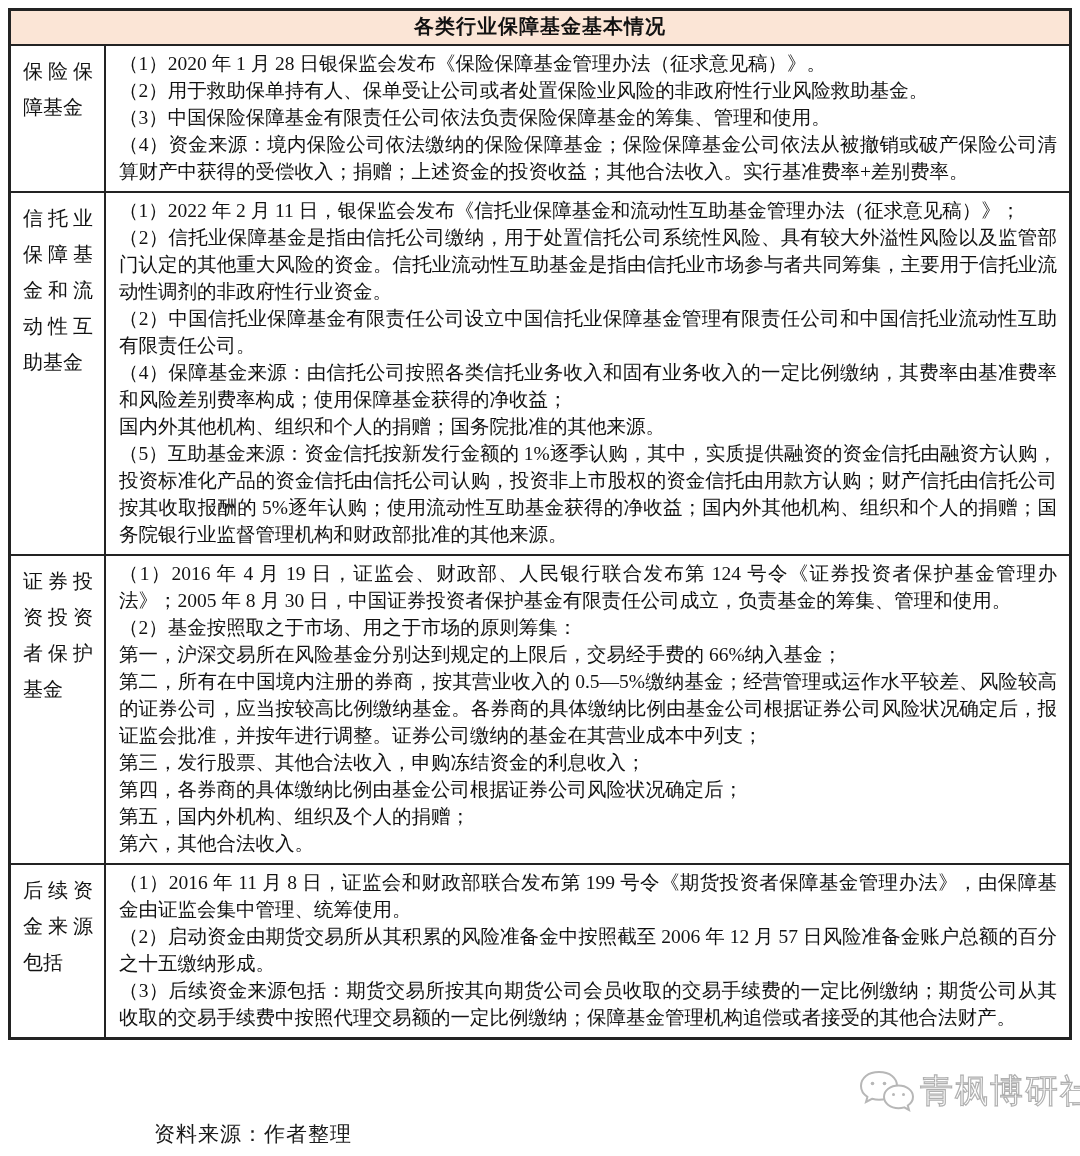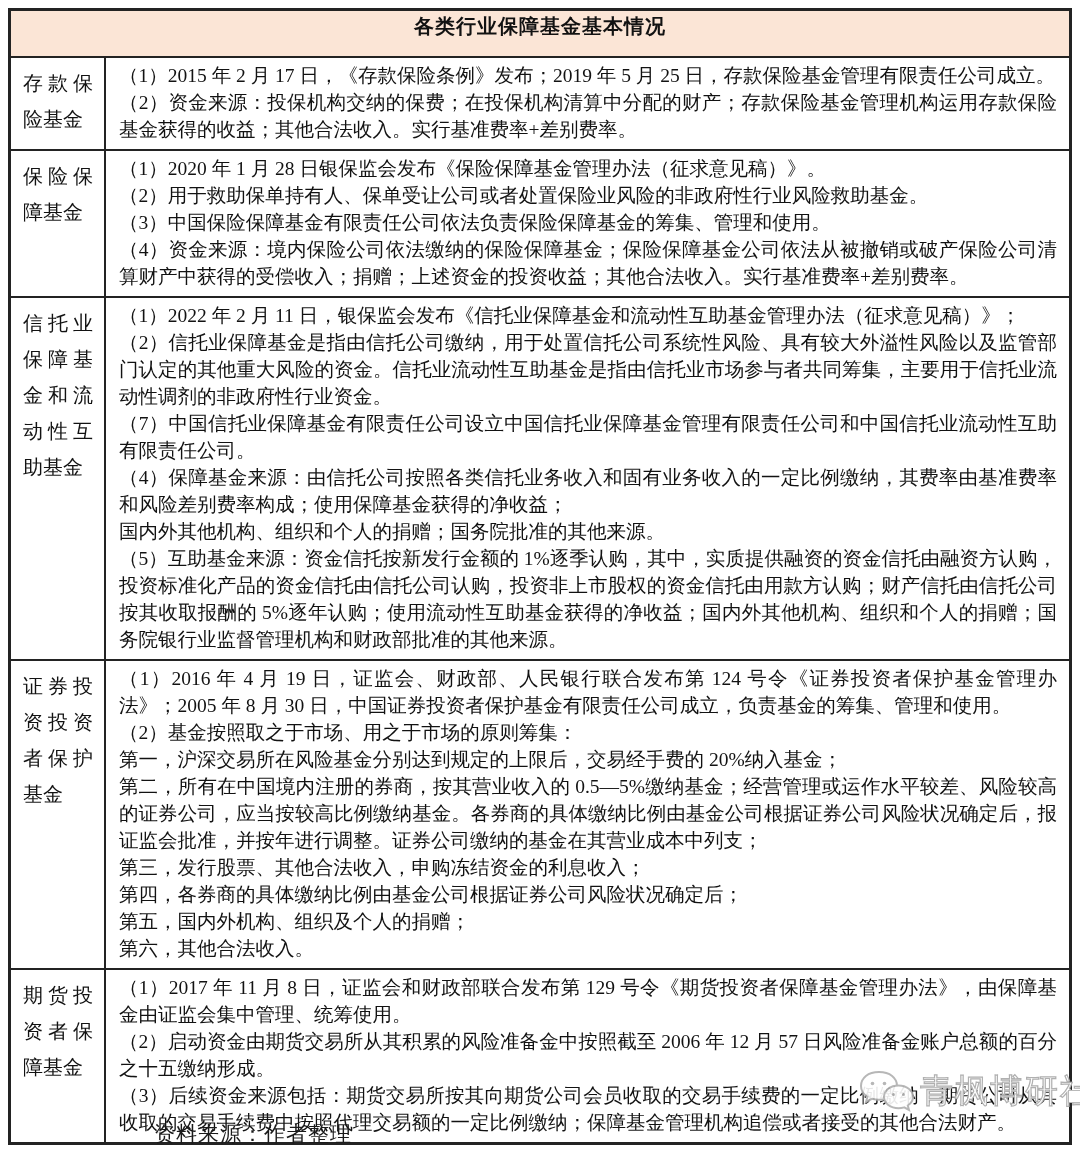--- a/index.html
+++ b/index.html
@@ -8,21 +8,21 @@
     font-family:"Liberation Serif","DejaVu Serif",serif;color:#111111;
     overflow:hidden;
   }
   .table-wrap{position:absolute;left:8px;top:8px;width:1064px;z-index:1;}
   table.fund-table{
     width:100%;border-collapse:collapse;border:3px solid #232323;
     font-size:19.5px;line-height:27px;color:#121212;
   }
   table.fund-table th.title-cell{
     background:#fbe5d6;border:2px solid #232323;
-    font-size:20px;font-weight:bold;padding:2px 0 16px 0;text-align:center;
+    font-size:20px;font-weight:bold;padding:2px 0 4px 0;text-align:center;
     letter-spacing:1px;
   }
   table.fund-table td{
     border:2px solid #232323;vertical-align:top;
   }
   td.label-cell{
     width:70px;min-width:70px;max-width:70px;
     padding:7px 11px 0 12px;
     font-size:20px;line-height:36px;
     text-align:justify;text-justify:inter-character;
@@ -59,63 +59,56 @@
 
 <div class="table-wrap">
   <table class="fund-table">
     <thead>
       <tr>
         <th class="title-cell" colspan="2">各类行业保障基金基本情况</th>
       </tr>
     </thead>
     <tbody>
       <tr>
-        <td class="label-cell">存款保险基金</td>
-        <td class="content-cell">
-          <p>（1）2015 年 2 月 17 日，《存款保险条例》发布；2019 年 5 月 25 日，存款保险基金管理有限责任公司成立。</p>
-          <p>（2）资金来源：投保机构交纳的保费；在投保机构清算中分配的财产；存款保险基金管理机构运用存款保险基金获得的收益；其他合法收入。实行基准费率+差别费率。</p>
-        </td>
-      </tr>
-      <tr>
         <td class="label-cell">保险保障基金</td>
         <td class="content-cell">
           <p>（1）2020 年 1 月 28 日银保监会发布《保险保障基金管理办法（征求意见稿）》。</p>
           <p>（2）用于救助保单持有人、保单受让公司或者处置保险业风险的非政府性行业风险救助基金。</p>
           <p>（3）中国保险保障基金有限责任公司依法负责保险保障基金的筹集、管理和使用。</p>
           <p>（4）资金来源：境内保险公司依法缴纳的保险保障基金；保险保障基金公司依法从被撤销或破产保险公司清算财产中获得的受偿收入；捐赠；上述资金的投资收益；其他合法收入。实行基准费率+差别费率。</p>
         </td>
       </tr>
       <tr>
         <td class="label-cell">信托业保障基金和流动性互助基金</td>
         <td class="content-cell">
           <p>（1）2022 年 2 月 11 日，银保监会发布《信托业保障基金和流动性互助基金管理办法（征求意见稿）》；</p>
           <p>（2）信托业保障基金是指由信托公司缴纳，用于处置信托公司系统性风险、具有较大外溢性风险以及监管部门认定的其他重大风险的资金。信托业流动性互助基金是指由信托业市场参与者共同筹集，主要用于信托业流动性调剂的非政府性行业资金。</p>
-          <p>（7）中国信托业保障基金有限责任公司设立中国信托业保障基金管理有限责任公司和中国信托业流动性互助有限责任公司。</p>
+          <p>（2）中国信托业保障基金有限责任公司设立中国信托业保障基金管理有限责任公司和中国信托业流动性互助有限责任公司。</p>
           <p>（4）保障基金来源：由信托公司按照各类信托业务收入和固有业务收入的一定比例缴纳，其费率由基准费率和风险差别费率构成；使用保障基金获得的净收益；</p>
           <p>国内外其他机构、组织和个人的捐赠；国务院批准的其他来源。</p>
           <p>（5）互助基金来源：资金信托按新发行金额的 1%逐季认购，其中，实质提供融资的资金信托由融资方认购，投资标准化产品的资金信托由信托公司认购，投资非上市股权的资金信托由用款方认购；财产信托由信托公司按其收取报酬的 5%逐年认购；使用流动性互助基金获得的净收益；国内外其他机构、组织和个人的捐赠；国务院银行业监督管理机构和财政部批准的其他来源。</p>
         </td>
       </tr>
       <tr>
         <td class="label-cell">证券投资投资者保护基金</td>
         <td class="content-cell">
           <p>（1）2016 年 4 月 19 日，证监会、财政部、人民银行联合发布第 124 号令《证券投资者保护基金管理办法》；2005 年 8 月 30 日，中国证券投资者保护基金有限责任公司成立，负责基金的筹集、管理和使用。</p>
           <p>（2）基金按照取之于市场、用之于市场的原则筹集：</p>
-          <p>第一，沪深交易所在风险基金分别达到规定的上限后，交易经手费的 20%纳入基金；</p>
+          <p>第一，沪深交易所在风险基金分别达到规定的上限后，交易经手费的 66%纳入基金；</p>
           <p>第二，所有在中国境内注册的券商，按其营业收入的 0.5—5%缴纳基金；经营管理或运作水平较差、风险较高的证券公司，应当按较高比例缴纳基金。各券商的具体缴纳比例由基金公司根据证券公司风险状况确定后，报证监会批准，并按年进行调整。证券公司缴纳的基金在其营业成本中列支；</p>
           <p>第三，发行股票、其他合法收入，申购冻结资金的利息收入；</p>
           <p>第四，各券商的具体缴纳比例由基金公司根据证券公司风险状况确定后；</p>
           <p>第五，国内外机构、组织及个人的捐赠；</p>
           <p>第六，其他合法收入。</p>
         </td>
       </tr>
       <tr>
-        <td class="label-cell">期货投资者保障基金</td>
+        <td class="label-cell">后续资金来源包括</td>
         <td class="content-cell">
-          <p>（1）2017 年 11 月 8 日，证监会和财政部联合发布第 129 号令《期货投资者保障基金管理办法》，由保障基金由证监会集中管理、统筹使用。</p>
+          <p>（1）2016 年 11 月 8 日，证监会和财政部联合发布第 199 号令《期货投资者保障基金管理办法》，由保障基金由证监会集中管理、统筹使用。</p>
           <p>（2）启动资金由期货交易所从其积累的风险准备金中按照截至 2006 年 12 月 57 日风险准备金账户总额的百分之十五缴纳形成。</p>
           <p>（3）后续资金来源包括：期货交易所按其向期货公司会员收取的交易手续费的一定比例缴纳；期货公司从其收取的交易手续费中按照代理交易额的一定比例缴纳；保障基金管理机构追偿或者接受的其他合法财产。</p>
         </td>
       </tr>
     </tbody>
   </table>
 </div>
 
 <div class="source-note">资料来源：作者整理</div>
 

